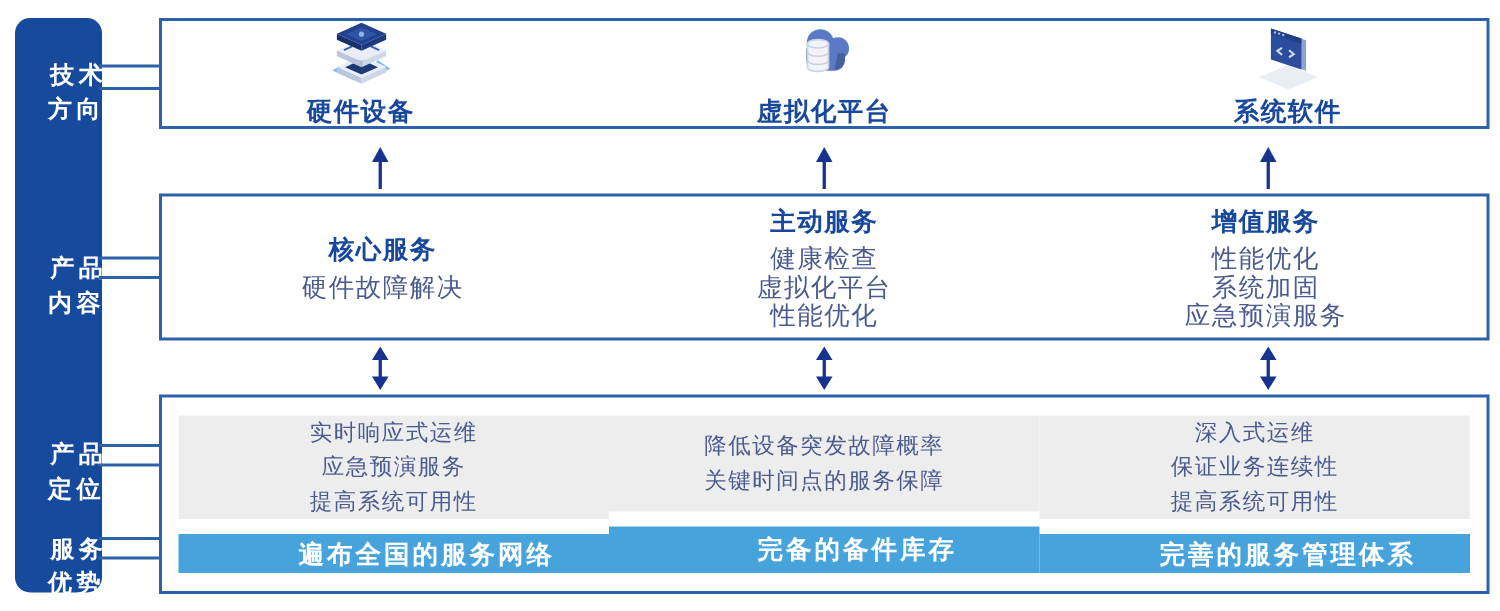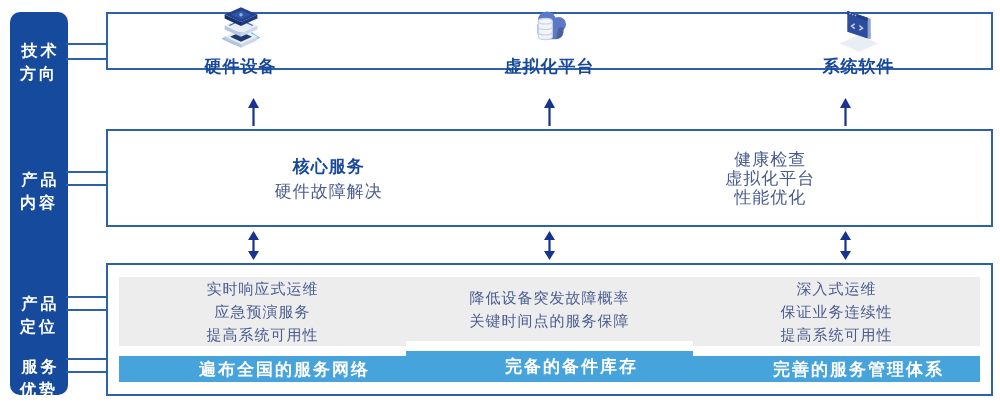--- a/index.html
+++ b/index.html
@@ -2,34 +2,34 @@
 <html><head>
 <meta charset="utf-8">
 <style>
   html,body{margin:0;padding:0;background:#fff;}
   body{font-family:"Liberation Sans","DejaVu Sans",sans-serif;}
   .canvas{position:relative;width:1000px;height:407px;background:#ffffff;overflow:hidden;}
 
   
   .sidebar{position:absolute;left:10px;top:12px;width:58px;height:383px;
            background:#164a9c;border-radius:10px;}
-  .side-label{position:absolute;left:0;width:100%;text-align:center;color:#ffffff;
+  .side-label{position:absolute;left:12px;width:100%;text-align:center;color:#ffffff;
               font-weight:bold;font-size:16px;line-height:23px;white-space:pre-line;
               letter-spacing:3px;text-indent:3px;}
   .sl-0{top:27px;} .sl-1{top:156px;} .sl-2{top:280px;} .sl-3{top:343px;}
 
   
   .connector{position:absolute;left:66px;width:41px;height:2px;background:#2d62a9;}
   .c-0{top:43px;} .c-1{top:58px;} .c-2{top:171px;} .c-3{top:184px;}
   .c-4{top:296px;} .c-5{top:309px;} .c-6{top:358px;} .c-7{top:371px;}
 
   
   .panel{position:absolute;left:106px;width:887px;background:#ffffff;
          border:2px solid #2d62a9;box-sizing:border-box;display:flex;}
-  .panel-top{top:12px;height:58px;gap:44px;}
+  .panel-top{top:12px;height:74px;gap:44px;}
   .panel-mid{top:129px;height:98px;}
   .panel-bot{top:263px;height:133px;padding:12px 11px;}
 
   .col{flex:1;display:flex;flex-direction:column;align-items:center;justify-content:center;min-width:0;}
 
   
   .tech-icon{width:50px;height:50px;flex:0 0 auto;}
   .tech-label{color:#17489b;font-weight:bold;font-size:17px;letter-spacing:1px;margin-top:1px;}
 
   
@@ -147,23 +147,30 @@
         </svg>
       </div>
   </div>
 
   <div class="panel panel-mid">
     <div class="col">
       <div class="svc-header">核心服务</div>
       <div class="svc-item">硬件故障解决</div>
     </div>
     <div class="col">
+      <div class="svc-header">主动服务</div>
       <div class="svc-item">健康检查</div>
       <div class="svc-item">虚拟化平台</div>
       <div class="svc-item">性能优化</div>
+    </div>
+    <div class="col">
+      <div class="svc-header">增值服务</div>
+      <div class="svc-item">性能优化</div>
+      <div class="svc-item">系统加固</div>
+      <div class="svc-item">应急预演服务</div>
     </div>
   </div>
 
   <div class="arrow-row arrow-row-2">
     <div class="arrow-cell">
         <svg width="13" height="29">
           <polygon points="6.5,0 12,9 1,9" fill="#16338e"></polygon>
           <polygon points="6.5,29 12,20 1,20" fill="#16338e"></polygon>
           <rect x="5.4" y="7" width="2.2" height="15" fill="#16338e"></rect>
         </svg>

